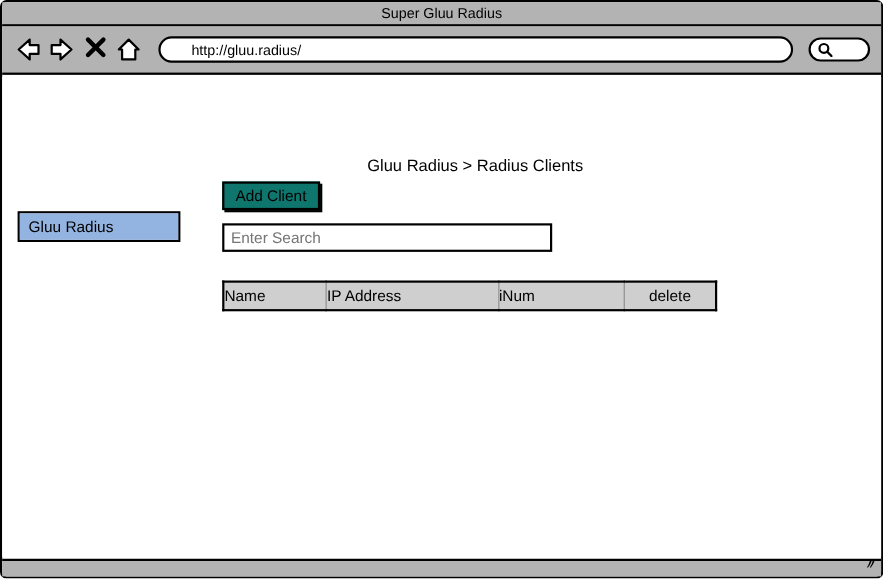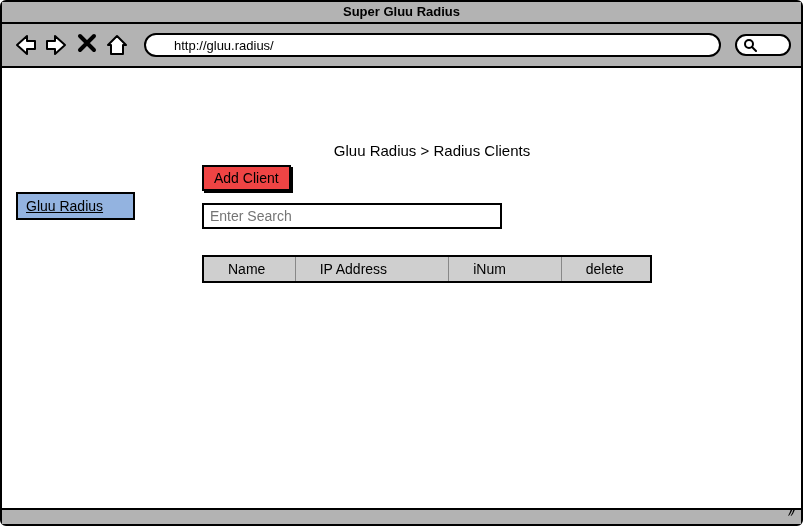--- a/index.html
+++ b/index.html
@@ -20,21 +20,20 @@
     border-radius: 6px;
     background: #fff;
   }
   .titlebar {
     height: 22px;
     background: #b3b3b3;
     border-bottom: 2px solid #000;
     text-align: center;
     font-size: 13px;
     line-height: 20px;
-    font-weight: bold;
   }
   .toolbar {
     height: 44px;
     background: #b3b3b3;
     border-bottom: 2.5px solid #000;
     display: flex;
     align-items: center;
     padding: 0 10px;
     gap: 6px;
   }
@@ -92,24 +91,23 @@
     bottom: 2px;
     font-size: 13px;
     font-style: italic;
     font-weight: bold;
   }
 
   .sidebar {
     position: absolute;
     left: 14px;
     top: 122px;
-    width: 119px;
+    width: 148px;
     border: 2px solid #000;
     background: #be185d;
-    text-decoration: underline;
   }
   .sidebar-item {
     padding: 4px 8px;
     font-size: 14px;
     border-bottom: 2px solid #000;
     cursor: pointer;
   }
   .sidebar-item:last-child { border-bottom: none; }
   .sidebar-item.selected { background: #93b3e0; }
 
@@ -120,21 +118,21 @@
     width: 460px;
   }
   .breadcrumb {
     font-size: 15px;
     margin-bottom: 6px;
     text-align: center;
   }
   .btn {
     display: inline-block;
     border: 2px solid #000;
-    background: #ef4444;
+    background: #0f766e;
     padding: 3px 10px;
     font-family: inherit;
     font-size: 14px;
     cursor: pointer;
     box-shadow: 2px 2px 0 #000;
   }
   .search-row {
     margin-top: 12px;
     display: flex;
     align-items: center;
@@ -151,24 +149,24 @@
   }
   .table {
     margin-top: 26px;
     border: 2px solid #000;
     border-collapse: collapse;
     width: 450px;
     font-size: 14px;
   }
   .table th, .table td {
     text-align: left;
-    padding: 4px 24px;
+    padding: 4px 0;
     border-right: 1.5px solid #888;
   }
-  .table th:last-child, .table td:last-child { border-right: none; }
+  .table th:last-child, .table td:last-child { border-right: none; text-align: center; }
   .table thead th {
     background: #cfcfcf;
     font-weight: normal;
     border-bottom: 1.5px solid #888;
   }
   .table tbody tr { background: #ececec; }
   .table tbody tr:nth-child(even) { background: #fff; }
   .radio-dot {
     display: inline-block;
     width: 12px;

